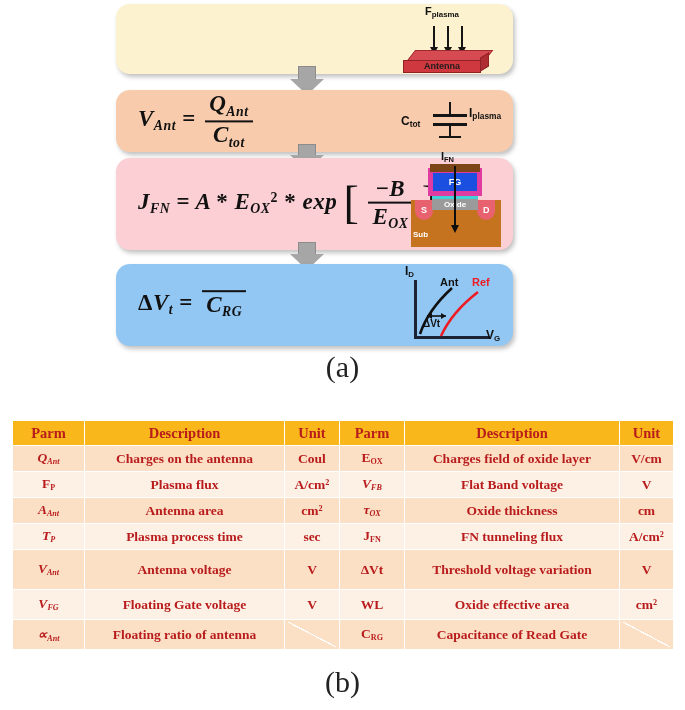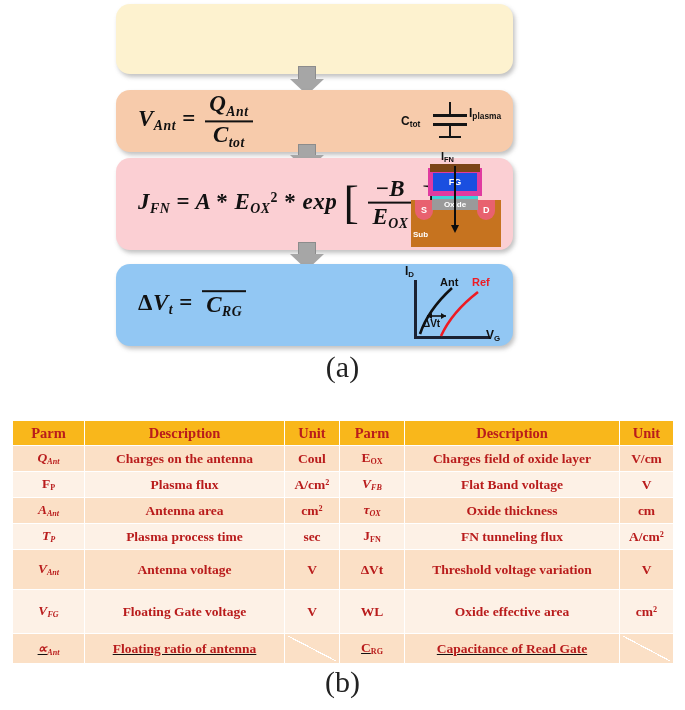--- a/index.html
+++ b/index.html
@@ -319,20 +319,32 @@
         transparent calc(50% - 0.6px), #ffffff calc(50% - 0.6px),
         #ffffff calc(50% + 0.6px), transparent calc(50% + 0.6px));
   }
 </style>
 </head>
 <body>
 
 <div id="panel-a">
 
   <div class="eq-box" id="box-q">
+    <div class="art art-antenna">
+      <div class="lbl-f">
+        <span>F</span><sub>plasma</sub>
+      </div>
+      <div class="dnarrow" style="left:38px"></div>
+      <div class="dnarrow" style="left:52px"></div>
+      <div class="dnarrow" style="left:66px"></div>
+      <div class="slab-top"></div>
+      <div class="slab-side"></div>
+      <div class="slab-face"></div>
+      <div class="ant-txt">Antenna</div>
+    </div>
   </div>
 
   <div class="arrow" id="arrow1">
     <div class="shaft"></div>
     <div class="head"></div>
   </div>
 
   <div class="eq-box" id="box-v">
     <div class="formula">
       V<sub>Ant</sub> <span class="up">=</span>
@@ -483,29 +495,29 @@
           <td class="unit">A/cm²</td>
         </tr>
         <tr class="odd" style="height: 40px;">
           <td class="sym"><span>V</span><sub>Ant</sub></td>
           <td class="desc">Antenna voltage</td>
           <td class="unit">V</td>
           <td class="sym"><span class="up">ΔVt</span></td>
           <td class="desc">Threshold voltage variation</td>
           <td class="unit">V</td>
         </tr>
-        <tr class="even" style="height: 44px;">
+        <tr class="even" style="height: 30px;">
           <td class="sym"><span>V</span><sub>FG</sub></td>
           <td class="desc">Floating Gate voltage</td>
           <td class="unit">V</td>
           <td class="sym"><span class="up">WL</span></td>
           <td class="desc">Oxide effective area</td>
           <td class="unit">cm²</td>
         </tr>
-        <tr class="odd" style="height: 30px; text-decoration: underline;">
+        <tr class="odd" style="height: 30px;">
           <td class="sym"><span>∝</span><sub>Ant</sub></td>
           <td class="desc">Floating ratio of antenna</td>
           <td class="unit empty"></td>
           <td class="sym"><span class="up">C</span><sub class="up">RG</sub></td>
           <td class="desc">Capacitance of Read Gate</td>
           <td class="unit empty"></td>
         </tr>
       </tbody>
   </table>
 </div>

